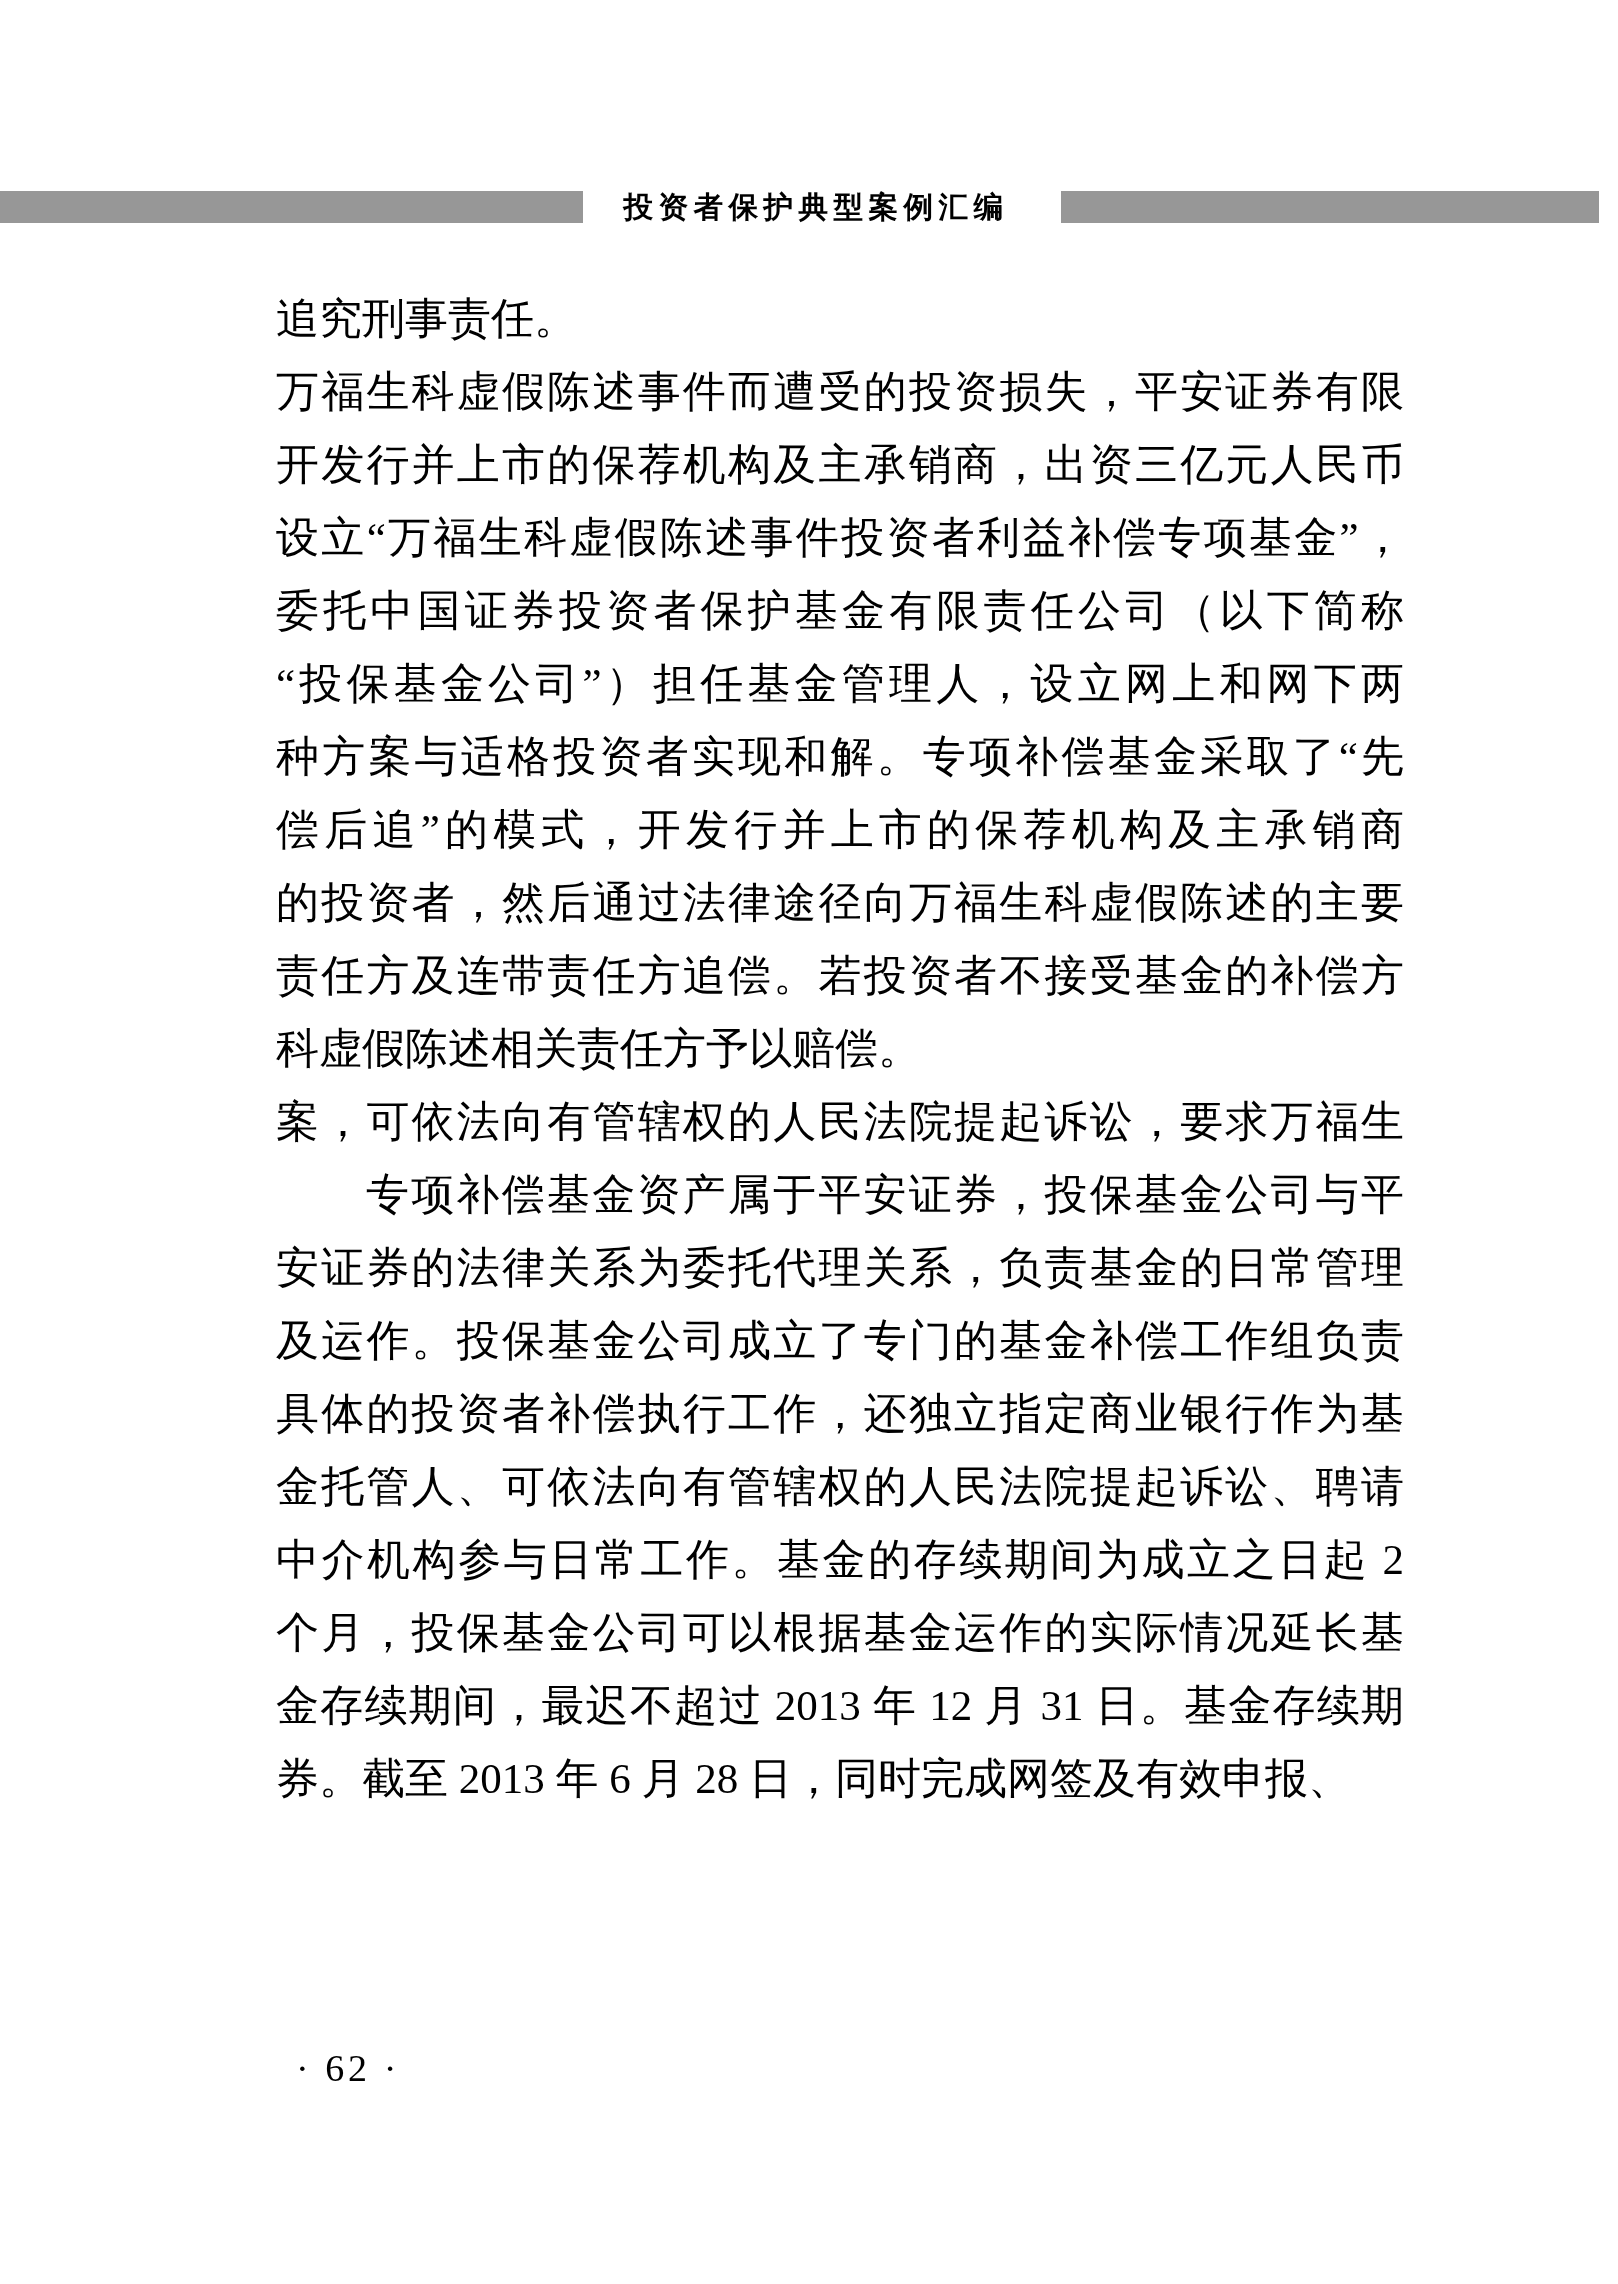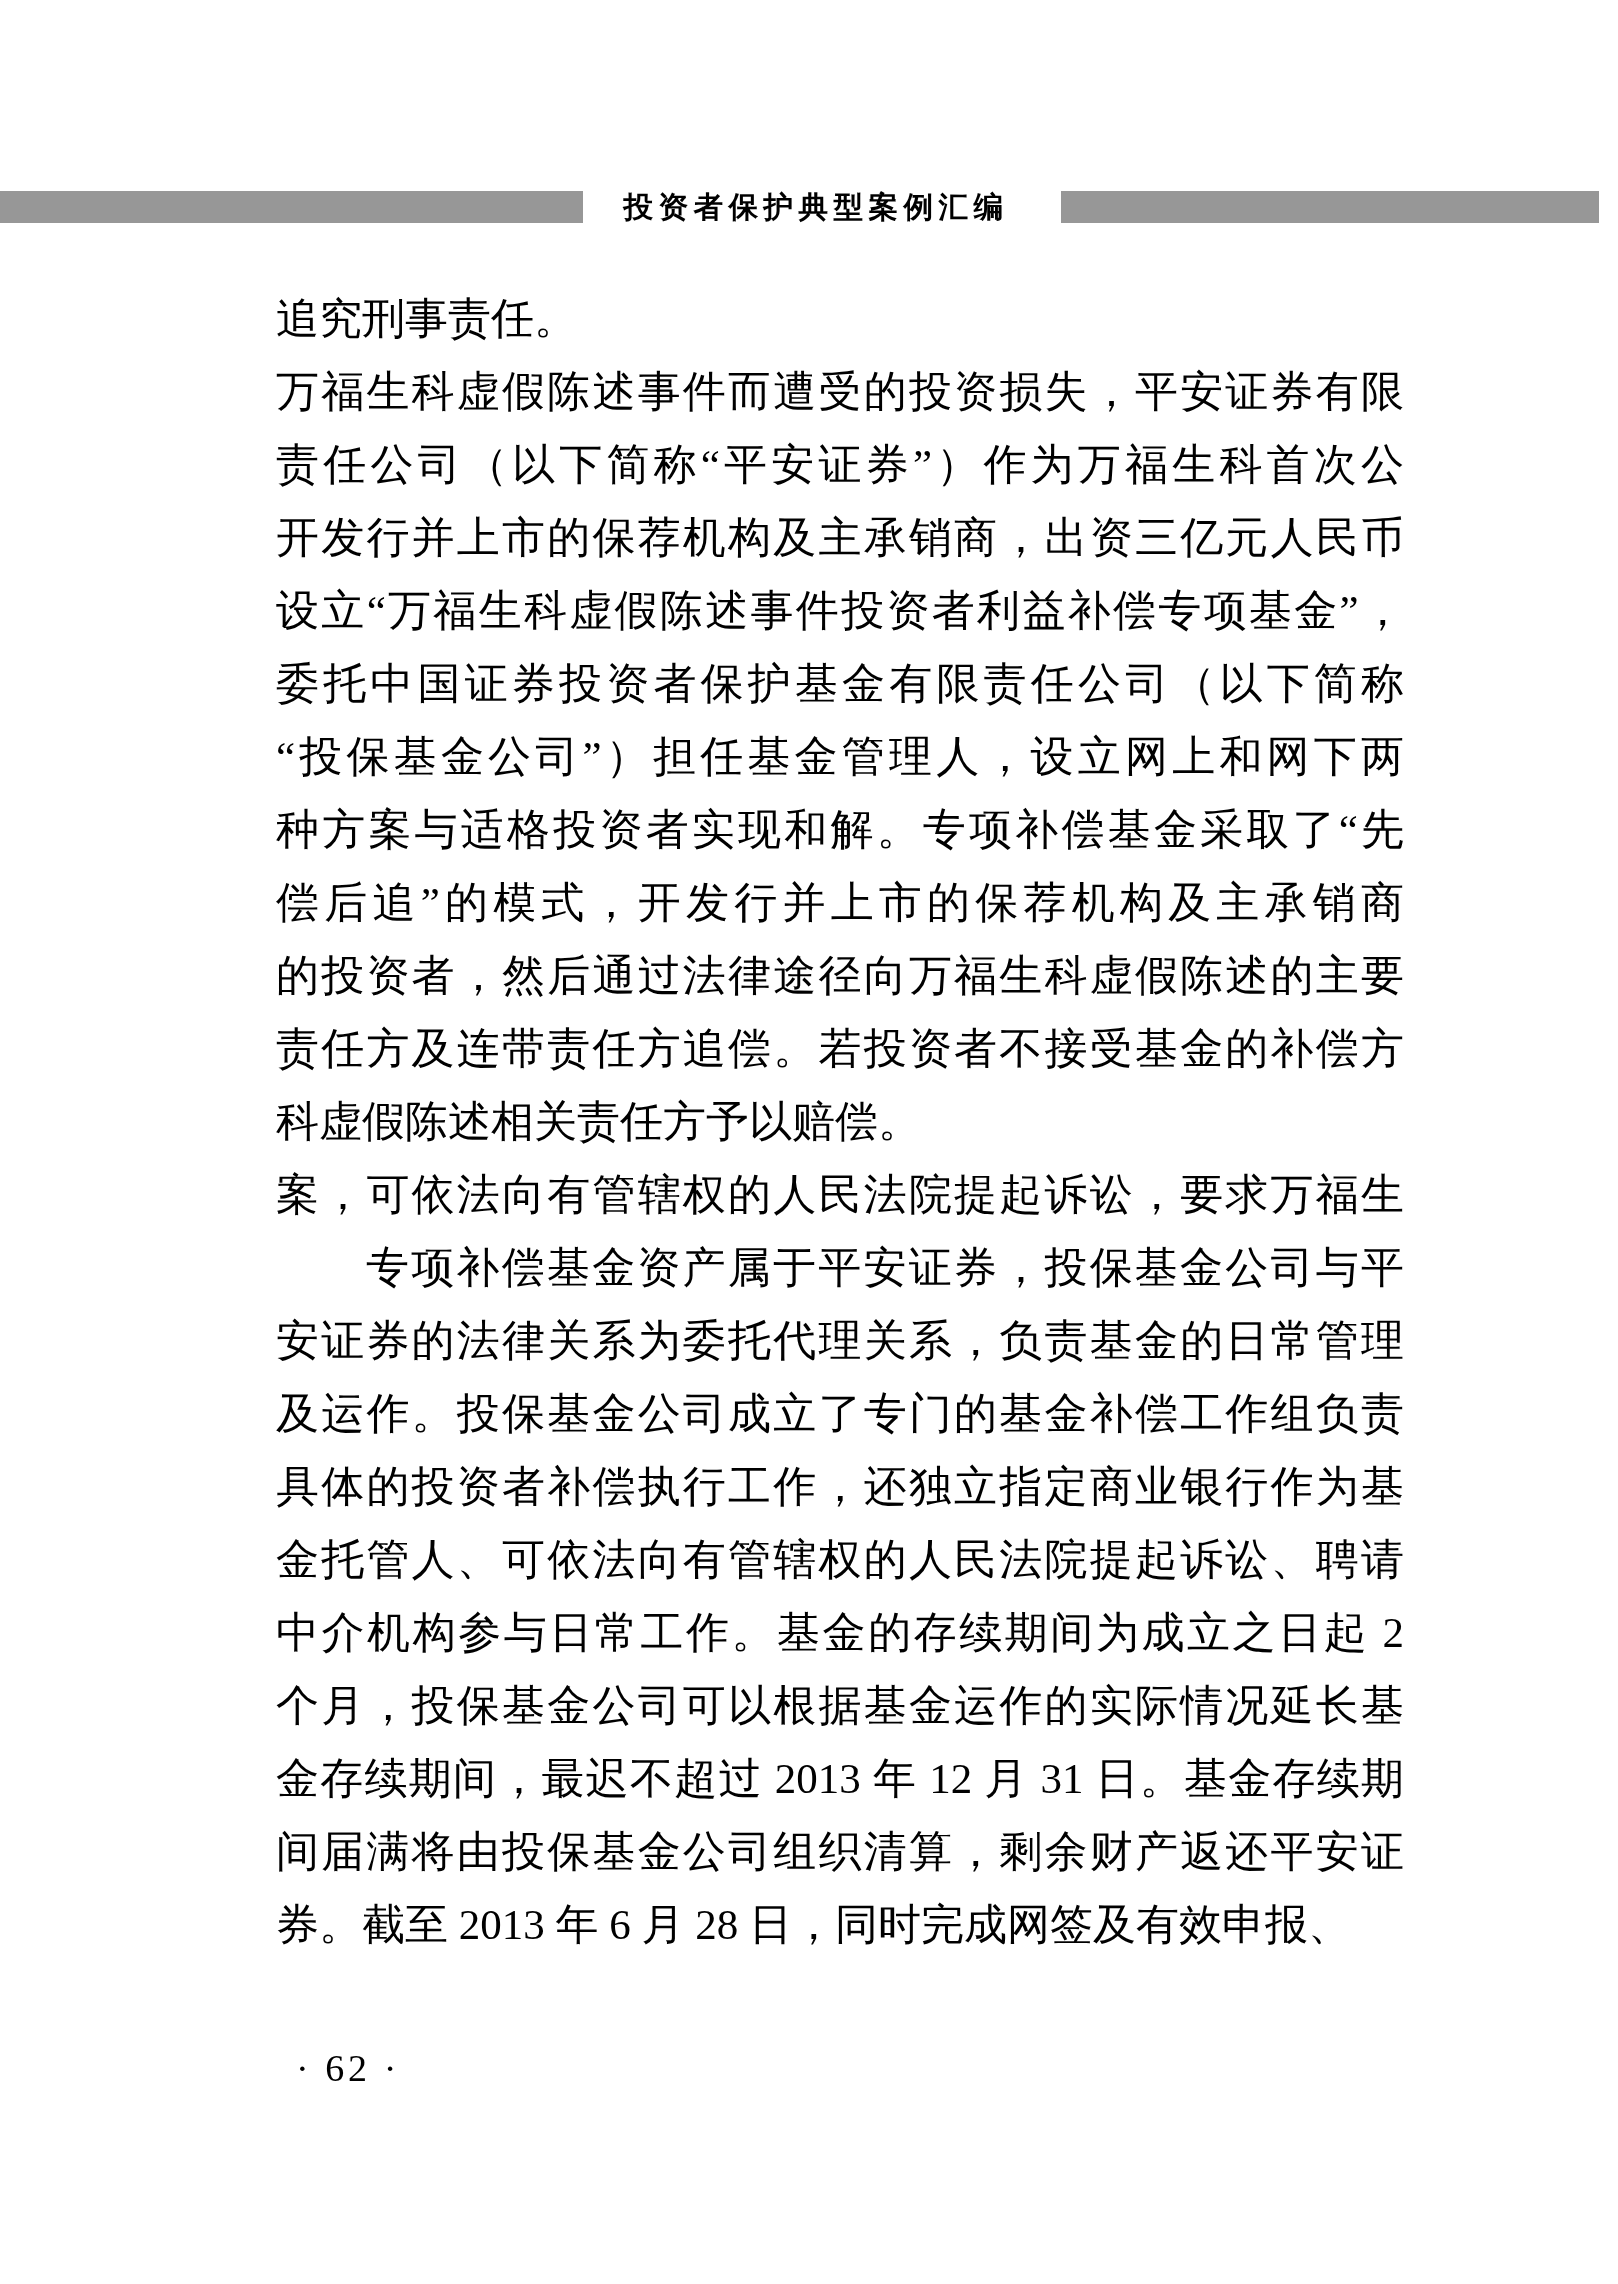--- a/index.html
+++ b/index.html
@@ -68,39 +68,37 @@
 
 <div class="page">
 
   <div class="header-bar left"></div>
   <div class="header-title">投资者保护典型案例汇编</div>
   <div class="header-bar right"></div>
 
   <div class="textblock">
     <div class="line end">追究刑事责任。</div>
     <div class="line">万福生科虚假陈述事件而遭受的投资损失，平安证券有限</div>
-    <div class="line">责任公司（以下简称“平安证券”）作为万福生科首次公</div>
     <div class="line">开发行并上市的保荐机构及主承销商，出资三亿元人民币</div>
     <div class="line">设立“万福生科虚假陈述事件投资者利益补偿专项基金”，</div>
     <div class="line">委托中国证券投资者保护基金有限责任公司（以下简称</div>
     <div class="line">“投保基金公司”）担任基金管理人，设立网上和网下两</div>
     <div class="line">种方案与适格投资者实现和解。专项补偿基金采取了“先</div>
     <div class="line">偿后追”的模式，开发行并上市的保荐机构及主承销商</div>
     <div class="line">的投资者，然后通过法律途径向万福生科虚假陈述的主要</div>
     <div class="line">责任方及连带责任方追偿。若投资者不接受基金的补偿方</div>
     <div class="line end">科虚假陈述相关责任方予以赔偿。</div>
     <div class="line">案，可依法向有管辖权的人民法院提起诉讼，要求万福生</div>
     <div class="line indent">专项补偿基金资产属于平安证券，投保基金公司与平</div>
     <div class="line">安证券的法律关系为委托代理关系，负责基金的日常管理</div>
     <div class="line">及运作。投保基金公司成立了专门的基金补偿工作组负责</div>
     <div class="line">具体的投资者补偿执行工作，还独立指定商业银行作为基</div>
     <div class="line">金托管人、可依法向有管辖权的人民法院提起诉讼、聘请</div>
     <div class="line">中介机构参与日常工作。基金的存续期间为成立之日起 2</div>
     <div class="line">个月，投保基金公司可以根据基金运作的实际情况延长基</div>
     <div class="line">金存续期间，最迟不超过 2013 年 12 月 31 日。基金存续期</div>
-    <div class="line">间届满将由投保基金公司组织清算，剩余财产返还平安证</div>
     <div class="line end">券。截至 2013 年 6 月 28 日，同时完成网签及有效申报、</div>
   </div>
 
   <div class="pagenum">· 62 ·</div>
 
 </div>
 
 
 </body></html>

